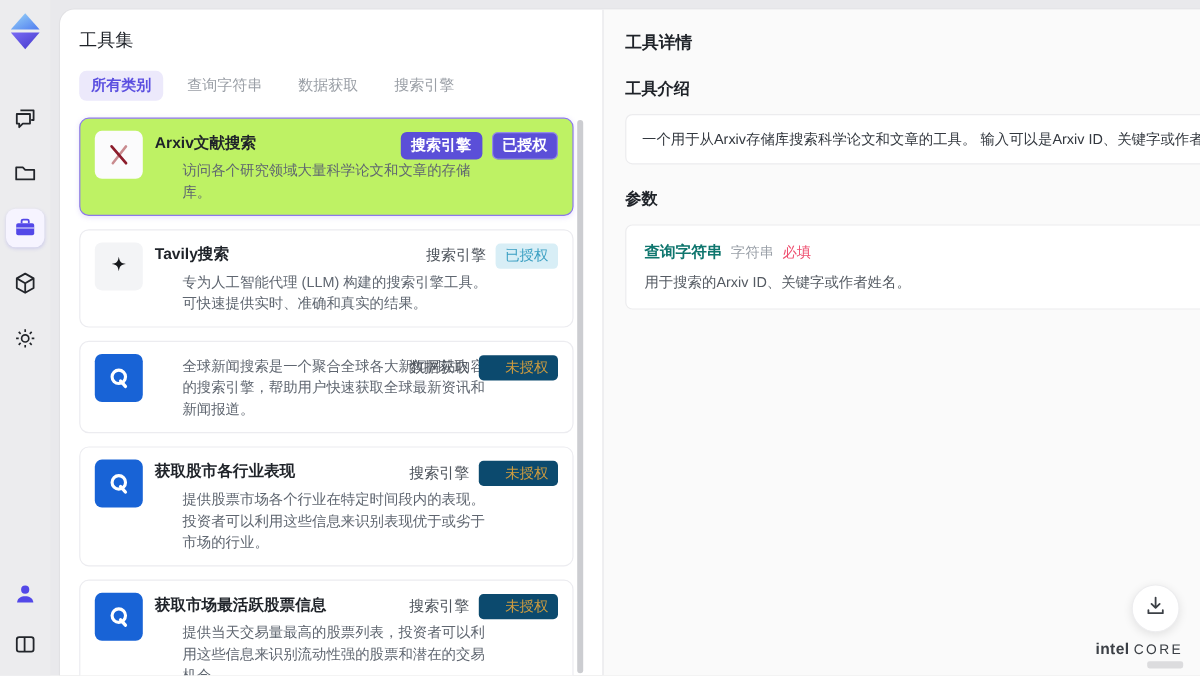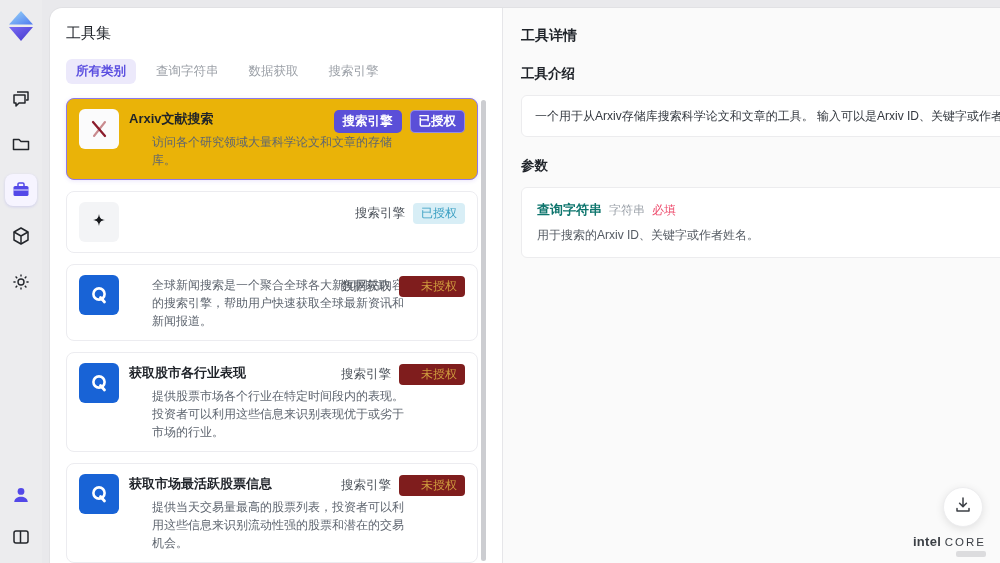--- a/index.html
+++ b/index.html
@@ -28,34 +28,34 @@
   
   .pane-list { width:452px; flex:none; padding:16px 0 0 16px; position:relative; }
   .pane-title { font-size:15px; font-weight:normal; margin-bottom:16px; }
   .tabs { display:flex; align-items:center; gap:10px; margin-bottom:14px; }
   .tab { font-size:12.5px; color:#9a9fa6; padding:4px 10px; border-radius:6px; cursor:pointer; white-space:nowrap; }
   .tab.active { color:#5b4fe0; background:#ece9fb; font-weight:bold; }
 
   .tool-list { width:412px; }
   .tool-card { position:relative; background:#fff; border:1px solid #ececf0;
     border-radius:8px; padding:10px 12px; margin-bottom:11px; display:flex; gap:10px; cursor:pointer; }
-  .tool-card.selected { background:#eab308; border:1.6px solid #8d79ea;
+  .tool-card.selected { background:#bef264; border:1.6px solid #8d79ea;
     box-shadow:0 1px 4px rgba(120,90,230,.15); }
   .tool-icon { width:40px; height:40px; border-radius:6px; background:#f3f4f6; flex:none;
     display:flex; align-items:center; justify-content:center; font-size:17px; overflow:hidden; }
   .tool-icon.blue { background:#1863d6; }
   .tool-icon.white { background:#fbfbfc; }
   .tool-text { padding-top:1px; }
   .tool-name { font-size:13px; font-weight:bold; color:#1f2329; margin-bottom:5px; }
   .tool-desc { font-size:12px; color:#5f6670; line-height:1.5; max-width:258px;margin-left:23px; }
   .tool-badges { position:absolute; top:11px; right:12px; display:flex; gap:8px; align-items:center; }
   .badge-cat { font-size:12.5px; color:#4e545c; }
   .badge-auth { font-size:12px; padding:2px 8px; border-radius:4px; white-space:nowrap; }
   .badge-auth.authorized { background:#d8eef6; color:#3a9fc2; }
-  .badge-auth.unauthorized { background:#7f1d1d; color:#cf9c3e;padding-left:22px; }
+  .badge-auth.unauthorized { background:#0c4a6e; color:#cf9c3e;padding-left:22px; }
   .tool-card.selected .badge-cat,
   .tool-card.selected .badge-auth { background:#5b4fd8; color:#fff; font-size:12.5px;
     padding:3px 9px; border-radius:5px; font-weight:bold; }
   .tool-card.selected .badge-auth { box-shadow:inset 0 0 0 1px rgba(255,255,255,.35); }
 
   .list-scrollbar { position:absolute; right:16px; top:92px; bottom:2px; width:5px;
     background:#cccdd1; border-radius:3px; cursor:pointer; }
 
   
   .pane-detail { flex:1; background:#fafafa; border-left:1px solid #e6e6e9;
@@ -189,20 +189,24 @@
       <span class="badge-cat">搜索引擎</span>
       <span class="badge-auth authorized">已授权</span>
     </div>
   </div>
         <div class="tool-card">
     <div class="tool-icon">
             <svg width="20" height="20" viewBox="0 0 20 20">
               <path d="M10 2c.8 4.4 1.6 5.2 6 6-4.4.8-5.2 1.6-6 6-.8-4.4-1.6-5.2-6-6 4.4-.8 5.2-1.6 6-6z" fill="#17191d"></path>
             </svg>
           </div>
+    <div class="tool-text">
+      <div class="tool-name">Tavily搜索</div>
+      <div class="tool-desc">专为人工智能代理 (LLM) 构建的搜索引擎工具。可快速提供实时、准确和真实的结果。</div>
+    </div>
     <div class="tool-badges">
       <span class="badge-cat">搜索引擎</span>
       <span class="badge-auth authorized">已授权</span>
     </div>
   </div>
         <div class="tool-card">
     <div class="tool-icon blue">
             <svg width="22" height="22" viewBox="0 0 22 22">
               <circle cx="11" cy="10" r="5.6" fill="none" stroke="#fff" stroke-width="2.6"></circle>
               <path d="M12.5 13.5l4 4.5" stroke="#fff" stroke-width="2.8" stroke-linecap="round"></path>

